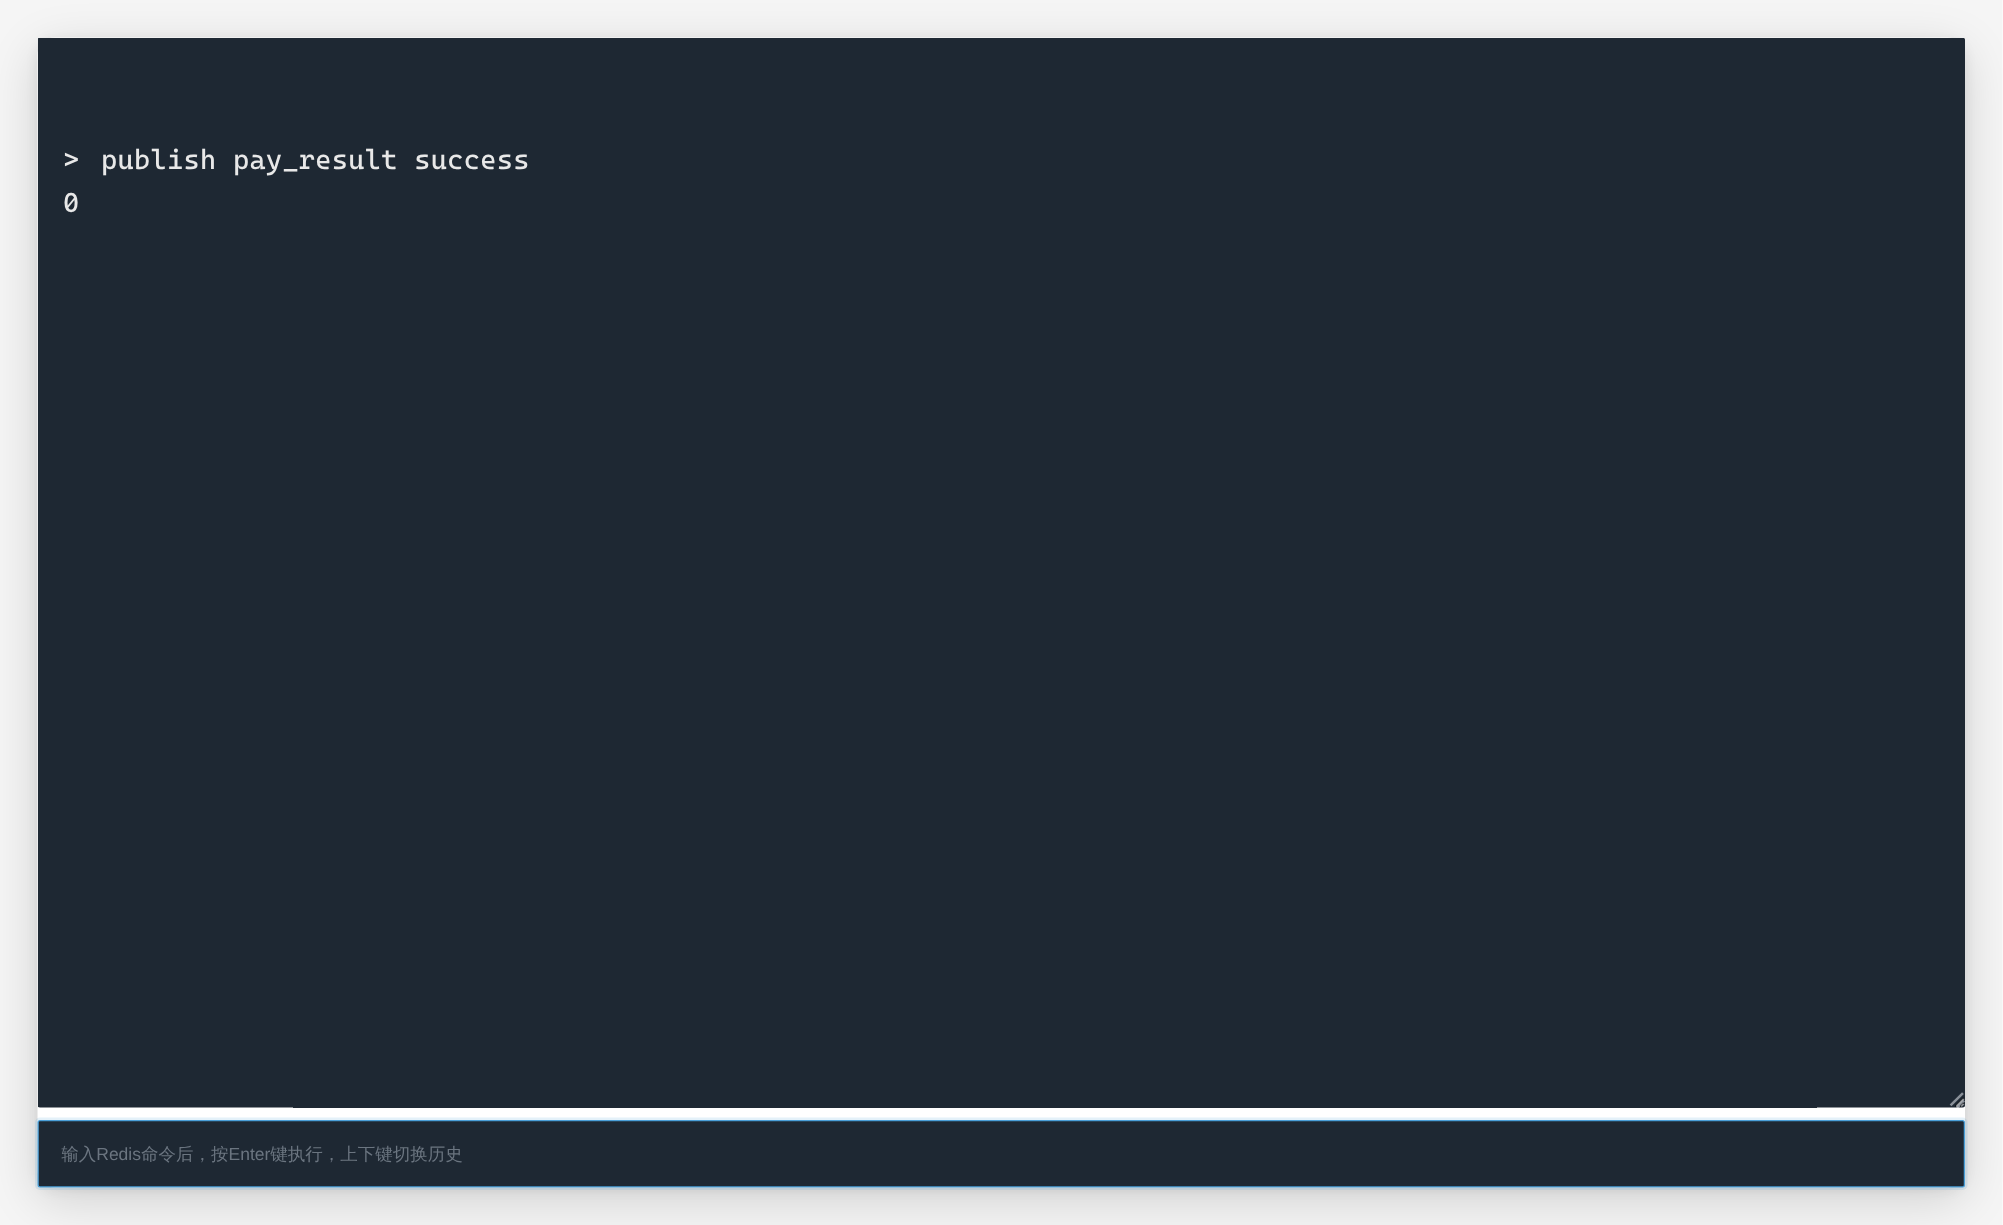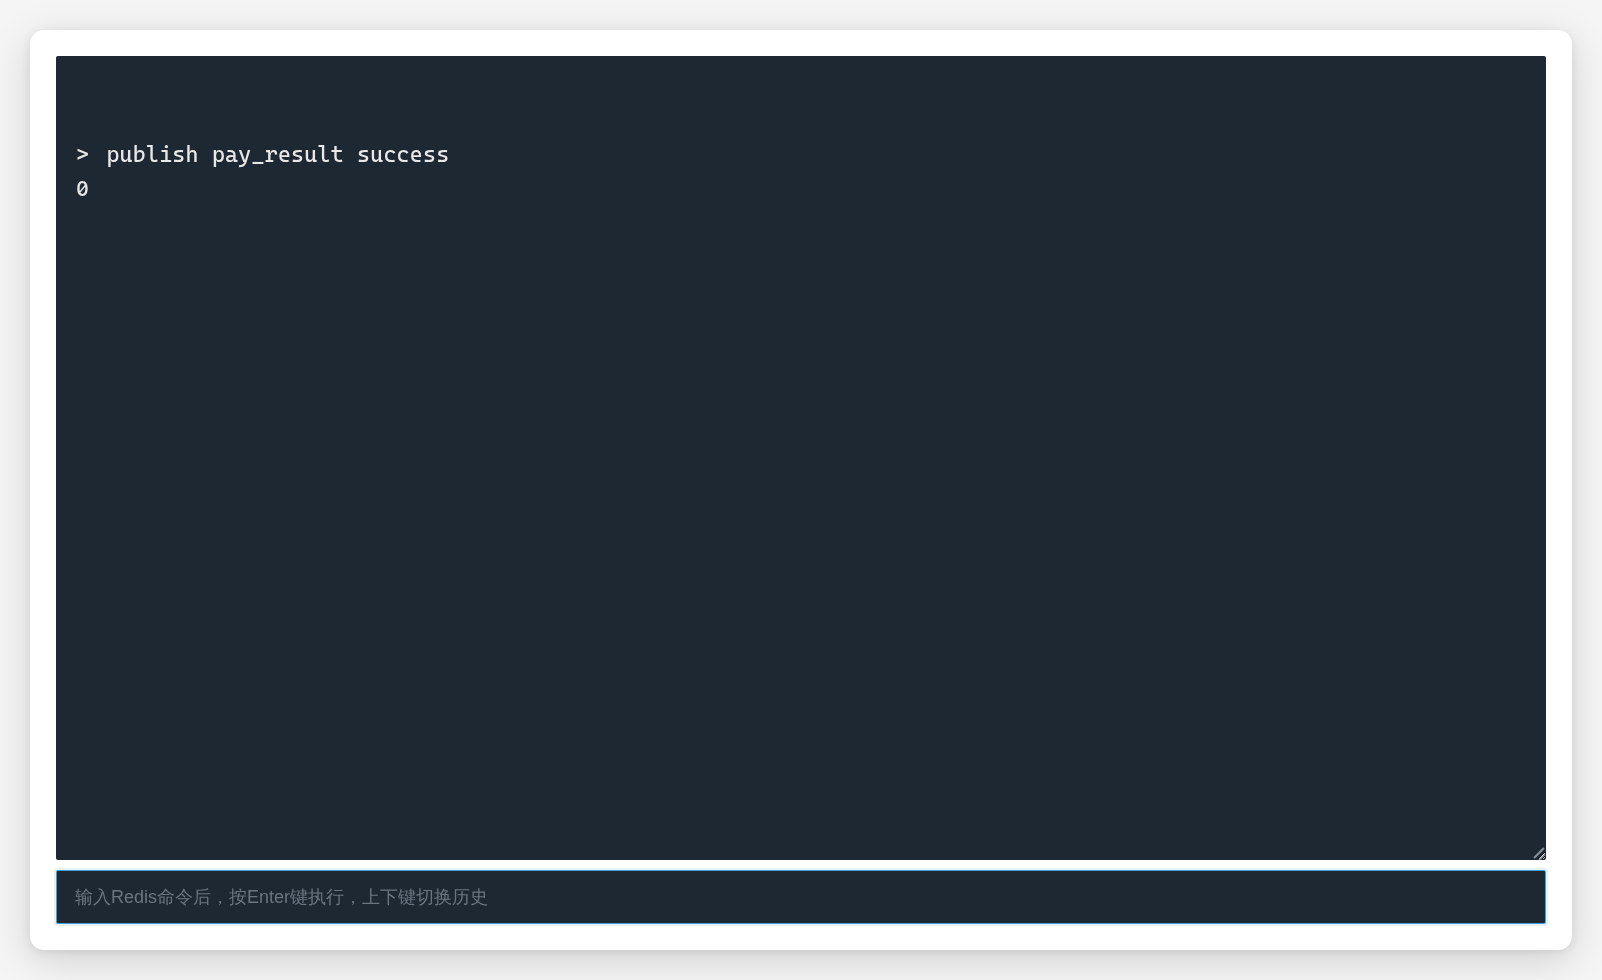--- a/index.html
+++ b/index.html
@@ -18,21 +18,21 @@
       justify-content: center;
       padding: 30px;
     }
     
     .terminal-container {
       width: 100%;
       height: 100%;
       background: #ffffff;
       border-radius: 14px;
       box-shadow: 0 10px 40px rgba(0, 0, 0, 0.15), 0 2px 10px rgba(0, 0, 0, 0.08);
-      padding: 26px;
+      padding: 0;
       display: flex;
       flex-direction: column;
       gap: 10px;
       justify-content: space-between;
     }
     
     .terminal-output {
       flex: 1;
       background: #1e2833;
       border-radius: 2px;
@@ -95,21 +95,21 @@
     
     .terminal-input {
       width: 100%;
       height: 54px;
       background: #1e2833;
       border: 1.5px solid #4a9fd8;
       border-radius: 2px;
       padding: 0 18px;
       color: #e8e8e8;
       font-family: -apple-system, BlinkMacSystemFont, "Segoe UI", "PingFang SC", "Microsoft YaHei", sans-serif;
-      font-size: 18px;
+      font-size: 14px;
       outline: none;
       box-shadow: 0 0 0 2px rgba(74, 159, 216, 0.15);
     }
     
     .terminal-input::placeholder {
       color: #6b7580;
       opacity: 1;
     }
   </style>
 </head>

